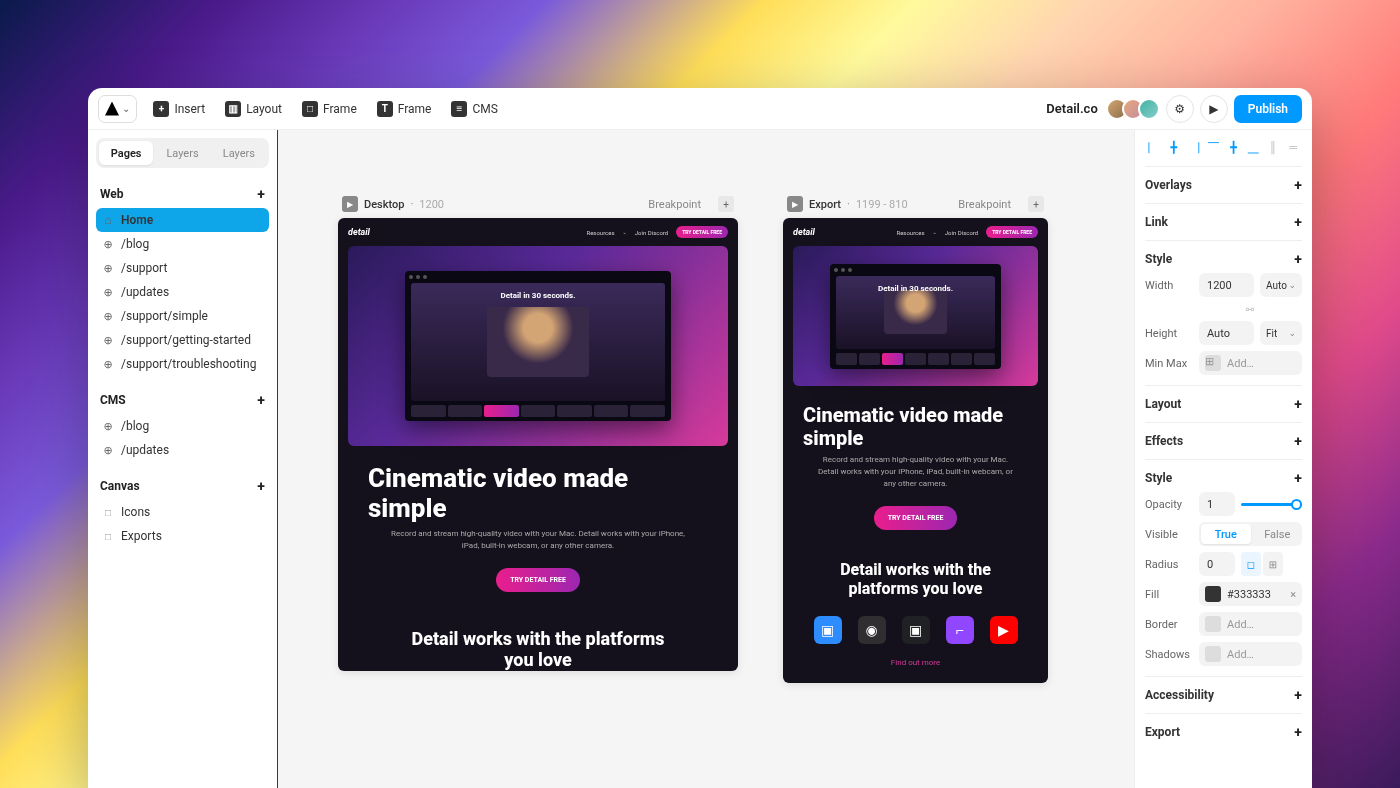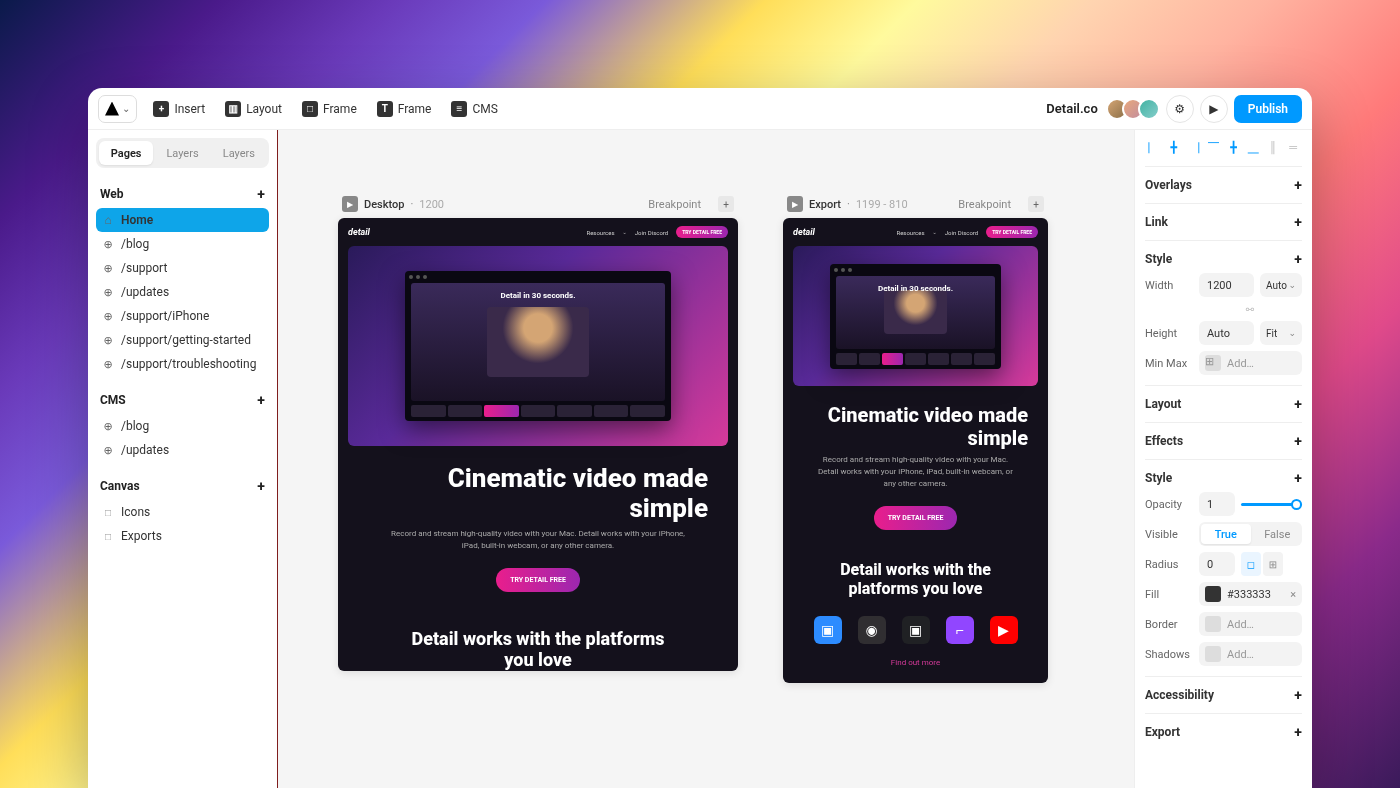--- a/index.html
+++ b/index.html
@@ -56,21 +56,21 @@
 .mock.tablet .mock-hero { height: 140px; }
 .mock-app-window { width: 70%; height: 75%; background: #0a0812; border-radius: 4px; box-shadow: 0 8px 24px rgba(0,0,0,.5); display: flex; flex-direction: column; overflow: hidden; }
 .mock-app-top { display: flex; gap: 3px; padding: 4px; }
 .mock-dot { width: 4px; height: 4px; border-radius: 50%; background: #555; }
 .mock-video { flex: 1; margin: 0 6px; background: linear-gradient(180deg,#3a2a5a,#1a1226); border-radius: 3px; position: relative; display: flex; align-items: center; justify-content: center; }
 .mock-person { width: 40%; height: 60%; background: radial-gradient(circle at 50% 30%, #d4a574 20%, #3a2a4a 50%); border-radius: 4px; }
 .mock-video-title { position: absolute; top: 8px; color: #fff; font-size: 8px; font-weight: 700; }
 .mock-thumbs { display: flex; gap: 2px; padding: 4px 6px; }
 .mock-thumb { flex: 1; height: 12px; background: #2a2236; border-radius: 2px; }
 .mock-thumb.active { background: linear-gradient(90deg,#e91e8c,#9c27b0); }
-.mock-headline { color: #fff; text-align: right; font-weight: 800; line-height: 1.15; margin-top: 18px; }
+.mock-headline { color: #fff; text-align: left; font-weight: 800; line-height: 1.15; margin-top: 18px; }
 .mock.desktop .mock-headline { font-size: 26px; padding: 0 30px; }
 .mock.tablet .mock-headline { font-size: 20px; padding: 0 20px; }
 .mock-sub { color: #aaa; text-align: center; font-size: 8px; line-height: 1.5; margin-top: 4px; padding: 0 50px; }
 .mock.tablet .mock-sub { padding: 0 30px; }
 .mock-cta { display: block; margin: 16px auto 0; background: linear-gradient(90deg,#e91e8c,#9c27b0); color: #fff; padding: 8px 14px; border-radius: 18px; font-size: 7px; font-weight: bold; width: fit-content; }
 .mock-h2 { color: #fff; text-align: center; font-weight: 800; line-height: 1.2; margin-top: 36px; }
 .mock.desktop .mock-h2 { font-size: 18px; padding: 0 60px; }
 .mock.tablet .mock-h2 { font-size: 16px; padding: 0 30px; margin-top: 30px; }
 .mock-platforms { display: flex; justify-content: center; gap: 16px; margin-top: 18px; }
 .plat { width: 28px; height: 28px; border-radius: 6px; display: flex; align-items: center; justify-content: center; font-size: 14px; }
@@ -181,21 +181,21 @@
       <div class="tree-item">
           <span class="tree-icon globe"></span>
           <span>/support</span>
         </div>
       <div class="tree-item">
           <span class="tree-icon globe"></span>
           <span>/updates</span>
         </div>
       <div class="tree-item">
           <span class="tree-icon globe"></span>
-          <span>/support/iPhone</span>
+          <span>/support/simple</span>
         </div>
       <div class="tree-item">
           <span class="tree-icon globe"></span>
           <span>/support/getting-started</span>
         </div>
       <div class="tree-item">
           <span class="tree-icon globe"></span>
           <span>/support/troubleshooting</span>
         </div>
 

